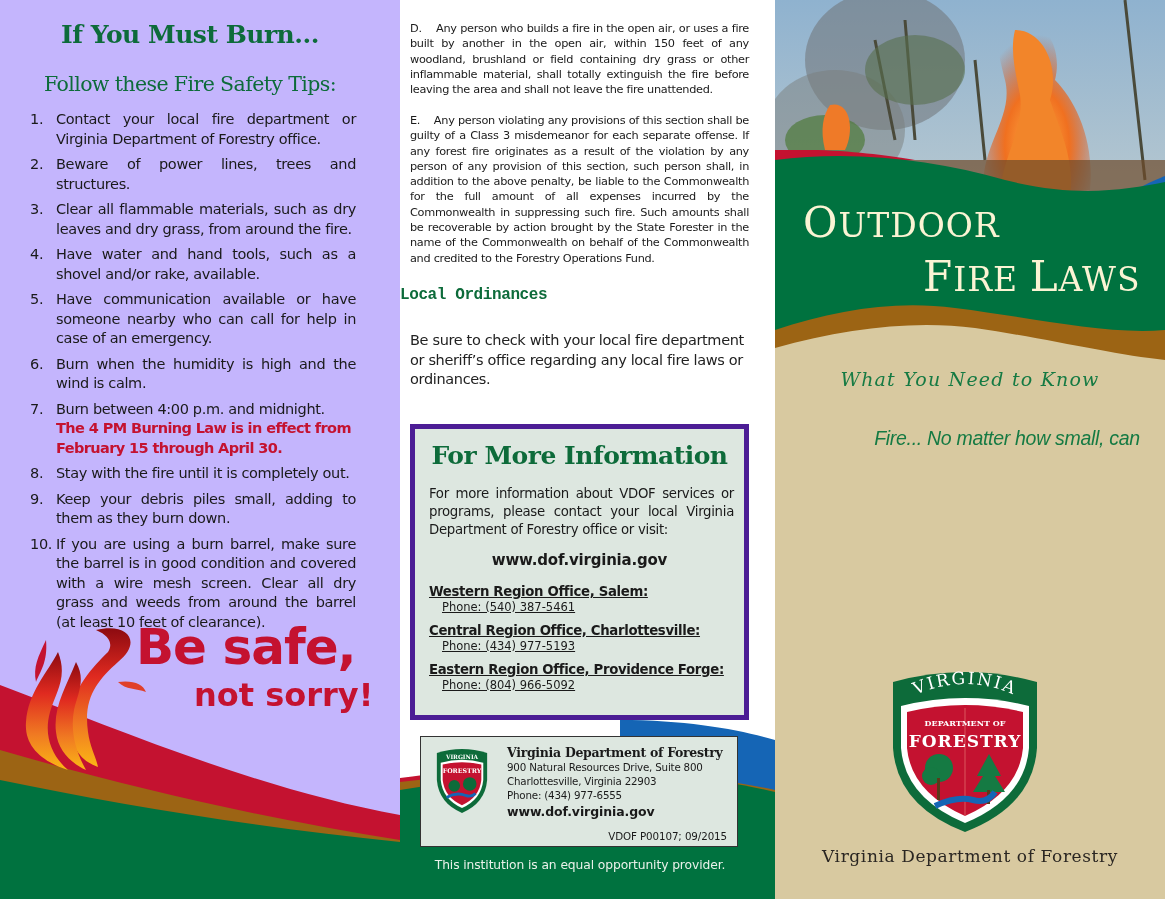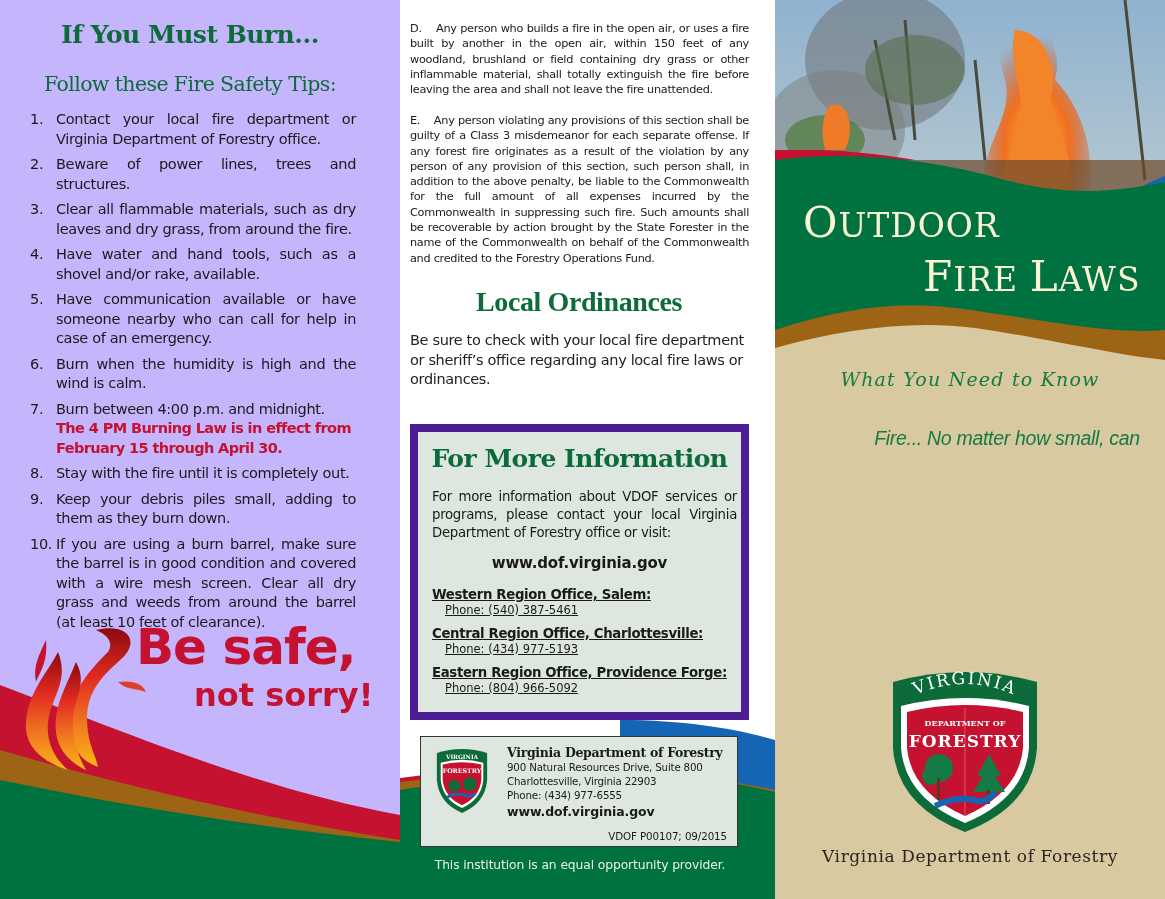--- a/index.html
+++ b/index.html
@@ -24,25 +24,25 @@
 
   .swoosh-left { position: absolute; left: 0; top: 600px; width: 400px; height: 299px; }
   .besafe { position: absolute; top: 618px; left: 136px; font-family: "DejaVu Sans", sans-serif; font-weight: bold;
     font-size: 50px; color: #c41230; letter-spacing: -1px; }
   .notsorry { position: absolute; top: 676px; left: 194px; font-weight: bold; font-size: 32px; color: #c41230; letter-spacing: 0px; }
 
   
   .law { position: absolute; left: 10px; width: 339px; font-size: 11.3px; line-height: 15.3px; text-align: justify; letter-spacing: -0.3px; }
   #law-d { top: 21px; }
   #law-e { top: 113px; }
-  .h-ord { position: absolute; top: 286px; left: 0; width: 358px; text-align: center;
-    font-family: Liberation Serif, serif; font-weight: bold; font-size: 28px; color: #0d6b3a; letter-spacing: -0.4px; }
+  .h-ord { position: absolute; top: 286px; left: 0; width: 358px; text-align: left;
+    font-family: Liberation Mono, monospace; font-weight: bold; font-size: 16px; color: #0d6b3a; letter-spacing: -0.4px; }
   .ord-body { position: absolute; top: 331px; left: 10px; width: 345px; font-size: 14.5px; line-height: 19.5px; color: #222; letter-spacing: -0.35px; }
 
-  .info-box { position: absolute; top: 424px; left: 10px; width: 339px; height: 296px; background: #dde7e0; border: 8px solid #4c1d95; }
+  .info-box { position: absolute; top: 424px; left: 10px; width: 339px; height: 296px; background: #dde7e0; border: 5px solid #4c1d95; }
   .info-title { position: absolute; top: 12px; left: 0; width: 100%; text-align: center; font-family: "DejaVu Serif", serif; font-weight: bold;
     font-size: 25px; color: #0d6b3a; letter-spacing: -0.5px; }
   .info-body { position: absolute; top: 56px; left: 14px; width: 305px; font-size: 13.3px; line-height: 18px; text-align: justify; letter-spacing: -0.3px; }
   .info-url { position: absolute; top: 122px; left: 0; width: 100%; text-align: center; font-weight: bold; font-size: 15px; letter-spacing: -0.2px; }
   .office { position: absolute; left: 14px; text-decoration: underline; }
   .office .oname { font-weight: bold; font-size: 13.3px; letter-spacing: -0.35px; white-space: nowrap; }
   .office .ophone { font-size: 11.5px; padding-left: 13px; margin-top: 1px; }
   #office-0 { top: 155px; }
   #office-1 { top: 194px; }
   #office-2 { top: 233px; }

